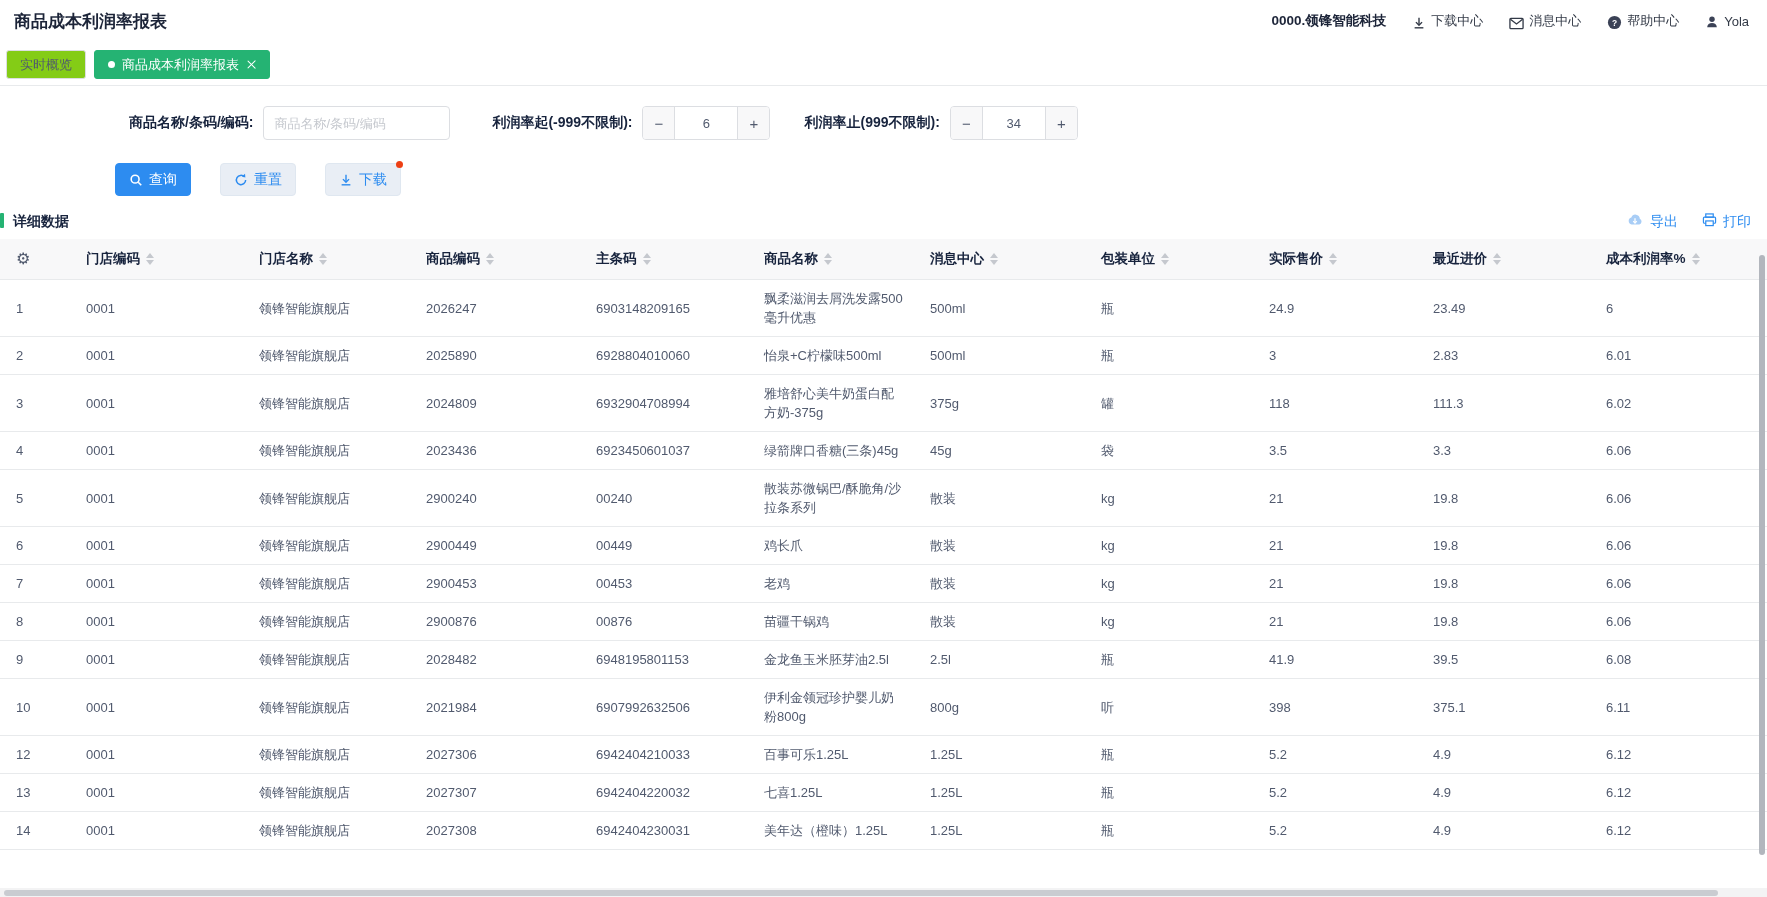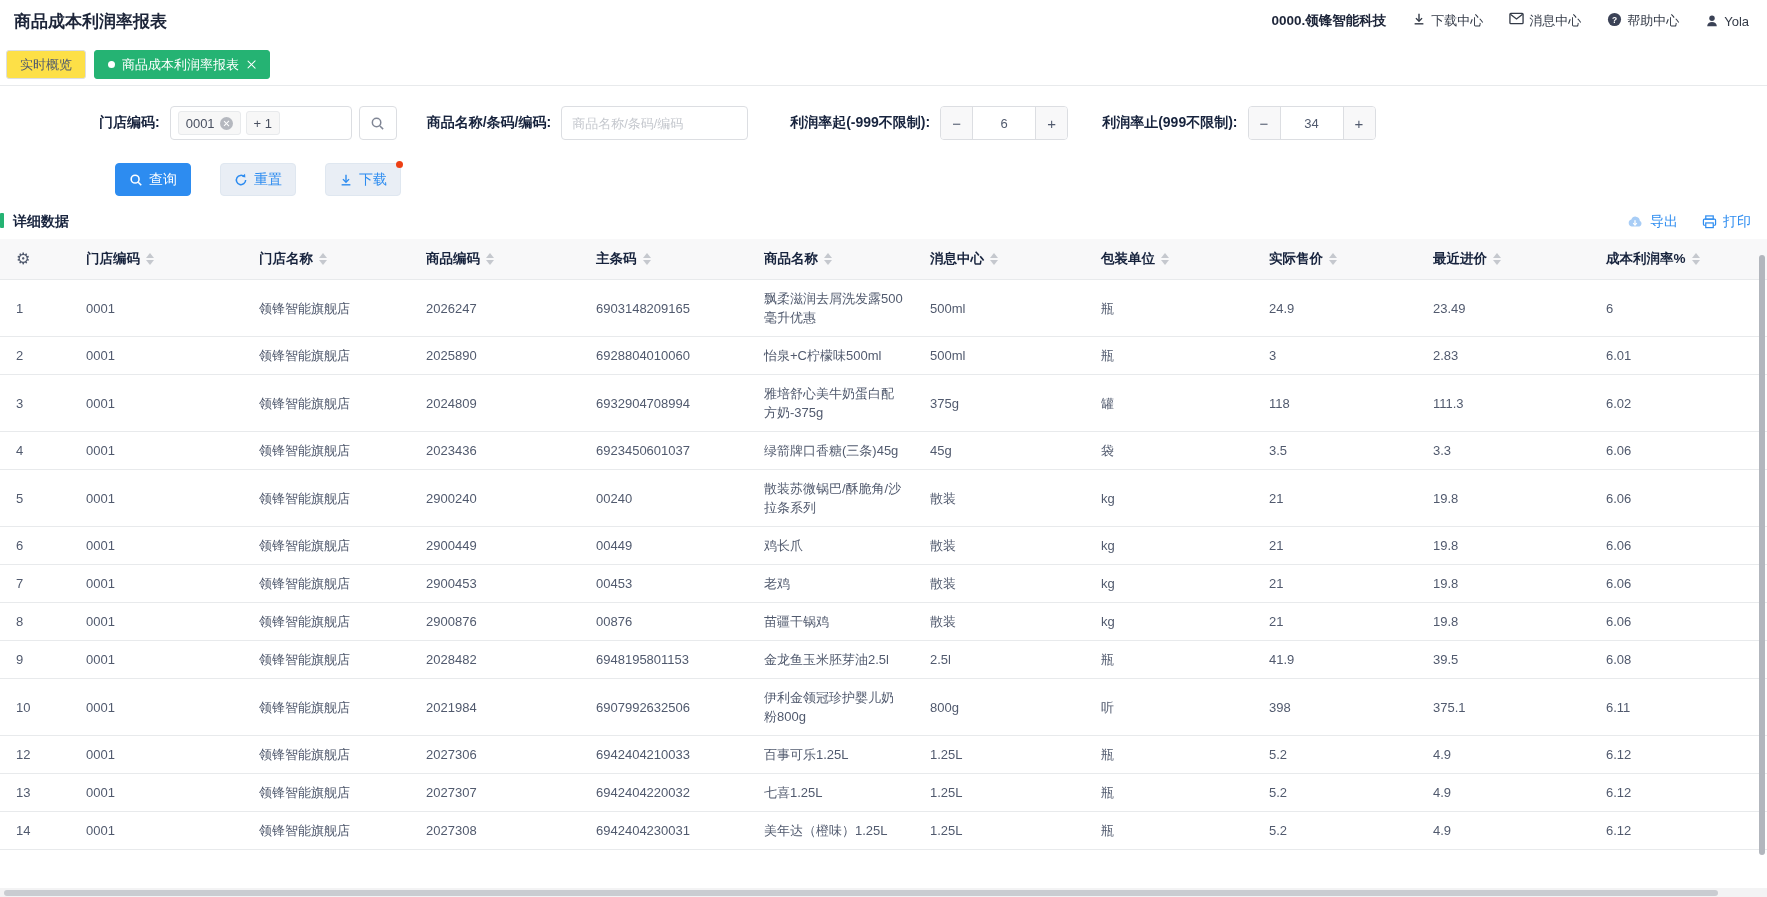--- a/index.html
+++ b/index.html
@@ -8,27 +8,27 @@
     overflow: hidden; position: relative; background: #fff;
     font-family: "Liberation Sans", "DejaVu Sans", sans-serif;
     color: #515a6e; font-size: 14px;
   }
 
   
   .topbar { display: flex; justify-content: space-between; align-items: center; height: 42px; padding: 0 18px 0 14px; }
   .page-title { font-size: 17px; font-weight: bold; color: #1c2438; }
   .topbar-right { display: flex; align-items: center; gap: 26px; font-size: 13px; color: #333a47; }
   .company { font-weight: bold; font-size: 13.5px; color: #1c2438; }
-  .nav-item { display: inline-flex; align-items: flex-start; gap: 5px; cursor: pointer; white-space: nowrap; }
+  .nav-item { display: inline-flex; align-items: flex-end; gap: 5px; cursor: pointer; white-space: nowrap; }
   .nav-item svg { display: block; }
 
   
   .tabbar { display: flex; align-items: center; gap: 8px; padding: 8px 0 6px 6px; border-bottom: 1px solid #e8eaec; }
   .tab { display: inline-flex; align-items: center; gap: 7px; height: 29px; padding: 0 13px; border: 1px solid #dcdee2;
-         border-radius: 3px; background: #fde047; font-size: 13px; color: #515a6e; cursor: pointer; }
+         border-radius: 3px; background: #84cc16; font-size: 13px; color: #515a6e; cursor: pointer; }
   .tab.active { background: #25b373; border-color: #25b373; color: #fff; }
   .dot { width: 7px; height: 7px; border-radius: 50%; background: #fff; display: inline-block; }
   .x-icon { position: relative; width: 10px; height: 10px; display: inline-block; }
   .x-icon::before, .x-icon::after { content: ""; position: absolute; left: 4.5px; top: -0.5px; width: 1.4px; height: 11px; background: currentColor; border-radius: 1px; }
   .x-icon::before { transform: rotate(45deg); }
   .x-icon::after  { transform: rotate(-45deg); }
 
   
   .filterbar { display: flex; align-items: center; margin: 20px 0 0 99px; }
   .filter-group { display: flex; align-items: center; }
@@ -56,21 +56,21 @@
          cursor: pointer; border: 1px solid transparent; position: relative; font-family: inherit; }
   .btn-primary { background: #2d8cf0; color: #fff; border-color: #2d8cf0; }
   .btn-light { background: #e9eef5; color: #2d8cf0; border-color: #dfe7f0; }
   .badge-dot { position: absolute; top: -3px; right: -3px; width: 7px; height: 7px; border-radius: 50%; background: #ed4014; }
 
   
   .section-header { display: flex; justify-content: space-between; align-items: center; margin-top: 17px; padding: 0 16px 8px 0; }
   .section-left { display: flex; align-items: flex-start; gap: 9px; font-weight: bold; font-size: 14px; color: #17233d; }
   .green-bar { width: 4px; height: 15px; background: #25b373; border-radius: 1px; }
   .section-right { display: flex; align-items: center; gap: 24px; }
-  .link { display: inline-flex; align-items: center; gap: 6px; color: #2d8cf0; font-size: 14px; cursor: pointer; }
+  .link { display: inline-flex; align-items: flex-start; gap: 6px; color: #2d8cf0; font-size: 14px; cursor: pointer; }
 
   
   .data-table { width: 100%; border-collapse: collapse; table-layout: fixed; }
   .data-table thead th { background: #f8f8f9; text-align: left; font-weight: bold; color: #17233d; font-size: 13.5px;
                          padding: 11px 12px; border-bottom: 1px solid #e8eaec; white-space: nowrap; }
   .data-table tbody td { padding: 9px 12px; border-bottom: 1px solid #e8eaec; color: #515a6e; font-size: 13px; line-height: 19px;
                          word-break: break-all; vertical-align: middle; }
   .data-table th:first-child, .data-table td:first-child { padding-left: 16px; }
   .th-label { margin-right: 6px; }
   .sort-carets { display: inline-flex; flex-direction: column; vertical-align: middle; cursor: pointer; }
@@ -128,38 +128,20 @@
     <span>实时概览</span>
   </div>
   <div class="tab active">
     <span class="dot"></span>
     <span>商品成本利润率报表</span>
     <span class="x-icon"></span>
   </div>
 </div>
 
 <div class="filterbar">
-  <div class="filter-group">
-    <span class="filter-label">门店编码:</span>
-    <div class="tag-input">
-      <span class="tag">
-        <span>0001</span>
-        <span class="tag-close"></span>
-      </span>
-      <span class="tag">
-        <span>+ 1</span>
-      </span>
-    </div>
-    <button class="search-mini-btn">
-      <svg width="15" height="15" viewBox="0 0 16 16" fill="none" stroke="currentColor" stroke-width="1.6">
-          <circle cx="7" cy="7" r="4.5"></circle>
-          <line x1="10.6" y1="10.6" x2="14" y2="14"></line>
-        </svg>
-    </button>
-  </div>
 
   <div class="filter-group fg2">
     <span class="filter-label">商品名称/条码/编码:</span>
     <input class="text-input" type="text" placeholder="商品名称/条码/编码" style="">
   </div>
 
   <div class="filter-group fg3">
     <span class="filter-label">利润率起(-999不限制):</span>
     <div class="stepper">
       <button class="stepper-btn minus">−</button>

